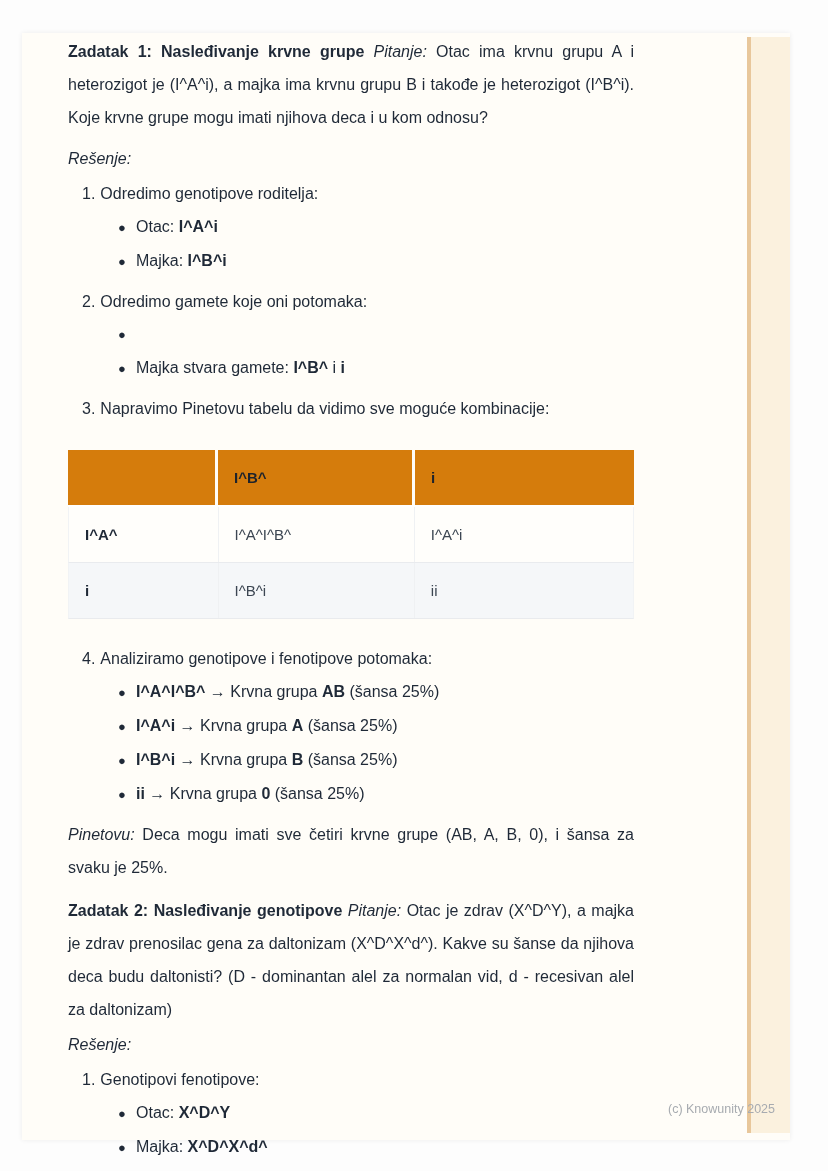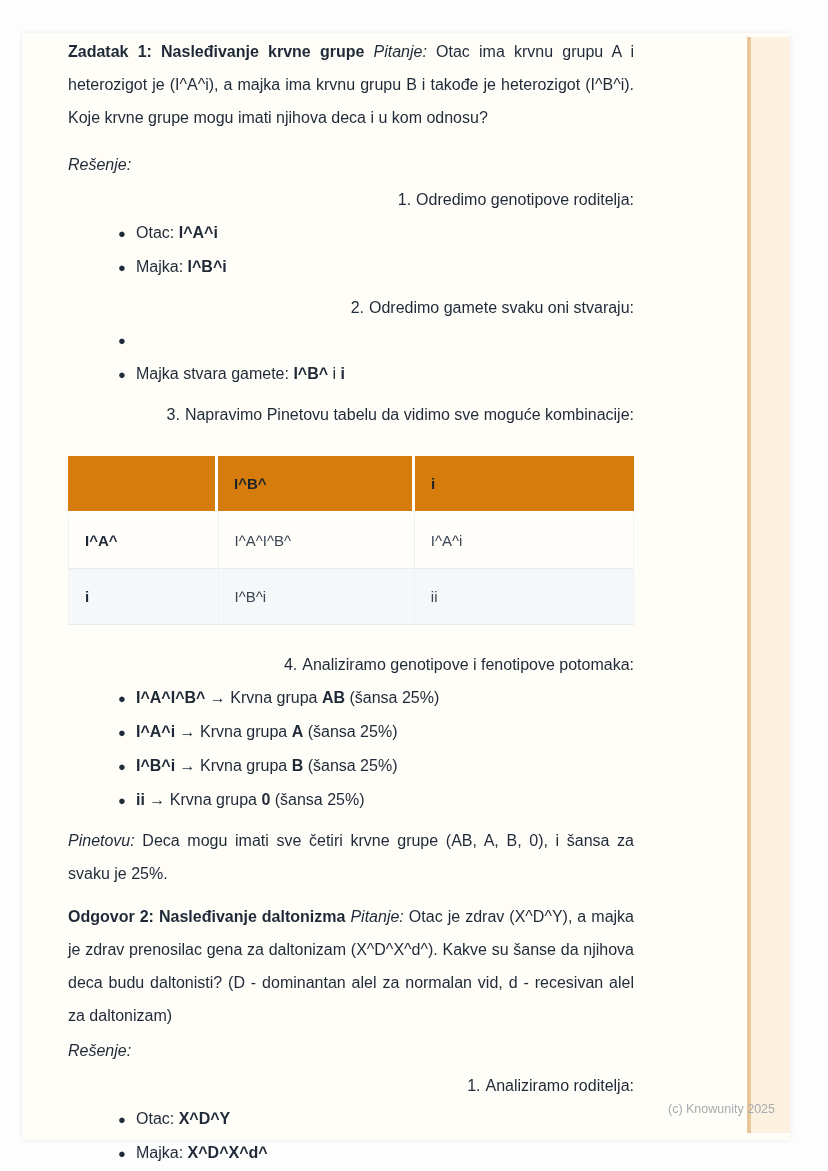--- a/index.html
+++ b/index.html
@@ -44,30 +44,29 @@
     position:relative;
     padding:2px 0 0 46px;
     width:612px; 
   }
   .para{
     width:566px;
     font-size:16px;
     line-height:33px;
     text-align:justify;
   }
-  .p-intro{margin:0 0 14px;}
+  .p-intro{margin:0 0 8px;}
   .p-resenje{margin:0 0 2px;font-style:italic;}
   .p-odgovor{margin:4px 0 10px;}
   .p-intro2{margin:9px 0 2px;}
   .oitem{margin:0 0 7px;}
   .oline{
     padding-left:14px;
     font-size:16px;
     line-height:33px;
-    text-align:right;
   }
   .onum{margin-right:5px;}
   .bitem{
     padding-left:50px;
     font-size:16px;
     line-height:33px;
     display:flex;
     align-items:baseline;
   }
   .bdot{
@@ -135,21 +134,21 @@
         <div class="bitem">
             <span class="bdot">●</span>
             <span><span>Otac: </span><span style="font-weight: 700;">I^A^i</span></span>
           </div>
         <div class="bitem">
             <span class="bdot">●</span>
             <span><span>Majka: </span><span style="font-weight: 700;">I^B^i</span></span>
           </div>
       </div>
       <div class="oitem">
-        <div class="oline"><span class="onum">2.</span><span><span>Odredimo gamete svaku oni stvaraju:</span></span></div>
+        <div class="oline"><span class="onum">2.</span><span><span>Odredimo gamete koje oni potomaka:</span></span></div>
         <div class="bitem">
             <span class="bdot">●</span>
           </div>
         <div class="bitem">
             <span class="bdot">●</span>
             <span><span>Majka stvara gamete: </span><span style="font-weight: 700;">I^B^</span><span> i </span><span style="font-weight: 700;">i</span></span>
           </div>
       </div>
       <div class="oitem">
         <div class="oline"><span class="onum">3.</span><span><span>Napravimo Pinetovu tabelu da vidimo sve moguće kombinacije:</span></span></div>
@@ -189,27 +188,27 @@
           <span><span style="font-weight: 700;">I^B^i</span><span> → Krvna grupa </span><span style="font-weight: 700;">B</span><span> (šansa 25%)</span></span>
         </div>
       <div class="bitem">
           <span class="bdot">●</span>
           <span><span style="font-weight: 700;">ii</span><span> → Krvna grupa </span><span style="font-weight: 700;">0</span><span> (šansa 25%)</span></span>
         </div>
     </div>
 
     <p class="para p-odgovor"><span style="font-style: italic;">Pinetovu:</span><span> Deca mogu imati sve četiri krvne grupe (AB, A, B, 0), i šansa za svaku je 25%.</span></p>
 
-    <p class="para p-intro2"><span style="font-weight: 700;">Odgovor 2: Nasleđivanje daltonizma</span><span> </span><span style="font-style: italic;">Pitanje:</span><span> Otac je zdrav (X^D^Y), a majka je zdrav prenosilac gena za daltonizam (X^D^X^d^). Kakve su šanse da njihova deca budu daltonisti? (D - dominantan alel za normalan vid, d - recesivan alel za daltonizam)</span></p>
+    <p class="para p-intro2"><span style="font-weight: 700;">Zadatak 2: Nasleđivanje genotipove</span><span> </span><span style="font-style: italic;">Pitanje:</span><span> Otac je zdrav (X^D^Y), a majka je zdrav prenosilac gena za daltonizam (X^D^X^d^). Kakve su šanse da njihova deca budu daltonisti? (D - dominantan alel za normalan vid, d - recesivan alel za daltonizam)</span></p>
 
     <p class="para p-resenje"><span style="font-style: italic;">Rešenje:</span></p>
 
     <div class="olist">
       <div class="oitem">
-        <div class="oline"><span class="onum">1.</span><span><span>Analiziramo roditelja:</span></span></div>
+        <div class="oline"><span class="onum">1.</span><span><span>Genotipovi fenotipove:</span></span></div>
         <div class="bitem">
             <span class="bdot">●</span>
             <span><span>Otac: </span><span style="font-weight: 700;">X^D^Y</span></span>
           </div>
         <div class="bitem">
             <span class="bdot">●</span>
             <span><span>Majka: </span><span style="font-weight: 700;">X^D^X^d^</span></span>
           </div>
       </div>
     </div>

